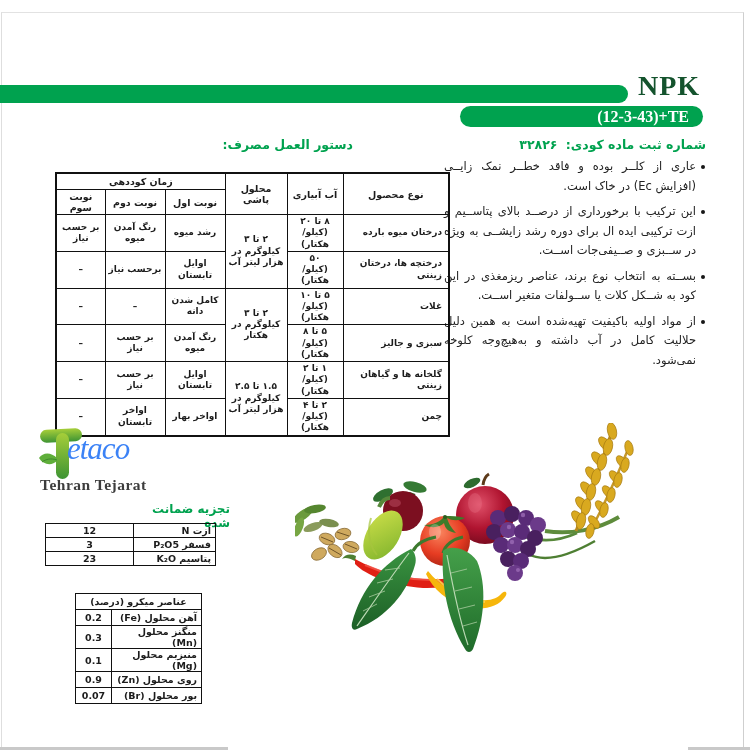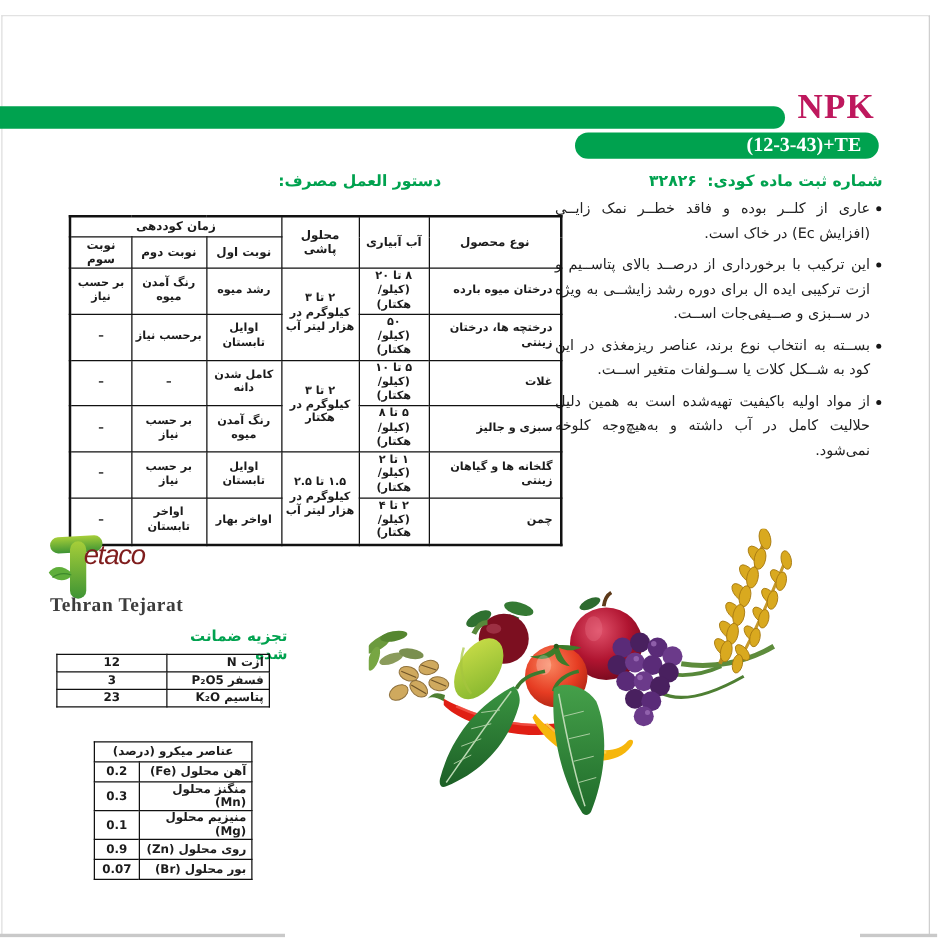--- a/index.html
+++ b/index.html
@@ -8,21 +8,21 @@
   .frame{position:absolute;left:1px;top:12px;width:741px;height:735px;
          border-top:1px solid #e2e2e2;border-right:1px solid #cfcfcf;border-left:1px solid #dedede;}
   .shadow-seg{position:absolute;height:3px;background:#c9c9c9;bottom:0;}
   .shadow-left{left:0;width:228px;}
   .shadow-right{left:688px;width:62px;}
 
   
   .bar1{position:absolute;left:0;top:85px;width:628px;height:18px;background:#00a24f;
         border-radius:0 9px 9px 0;}
   .npk{position:absolute;left:633px;top:70px;width:72px;height:32px;text-align:center;
-       font-family:"Liberation Serif",serif;font-weight:bold;font-size:28px;color:#be185d;letter-spacing:1px;}
+       font-family:"Liberation Serif",serif;font-weight:bold;font-size:28px;color:#14532d;letter-spacing:1px;}
   .bar2{position:absolute;left:460px;top:106px;width:243px;height:21px;background:#00a24f;border-radius:11px;
         display:flex;align-items:center;justify-content:flex-end;padding:0;box-sizing:border-box;}
   .bar2 span{font-family:"Liberation Serif",serif;font-weight:bold;font-size:16px;color:#ffffff;
         padding-left:14px;padding-right:14px;}
 
   .green-head{color:#00a24f;font-weight:bold;font-size:12.5px;direction:rtl;}
   .reg-line{position:absolute;left:446px;top:137px;width:260px;text-align:right;}
   .reg-line .num{padding-right:4px;}
 
   
@@ -52,22 +52,22 @@
   .macro td.val{text-align:center;}
   .micro{position:absolute;left:75px;top:593px;width:126px;direction:rtl;font-size:9.5px;
          font-weight:bold;table-layout:fixed;border:1.5px solid #111;}
   .micro th,.micro td{border:1px solid #111;height:15px;padding:0 4px;}
   .micro td.lbl{text-align:right;}
   .micro td.val{text-align:center;margin-left:14px;}
 
   
   .logo{position:absolute;left:38px;top:425px;width:130px;height:76px;}
   .logo .tmark{position:absolute;left:0;top:0;}
-  .logo .etaco{position:absolute;left:29px;top:6px;font-family:Liberation Sans, sans-serif;font-style:italic;
-               font-size:22px;color:#7f1d1d;letter-spacing:-1px;}
+  .logo .etaco{position:absolute;left:29px;top:6px;font-family:Liberation Serif, serif;font-style:italic;
+               font-size:31px;color:#3b82f6;letter-spacing:-1px;}
   .logo .company{position:absolute;left:2px;top:51px;font-family:"Liberation Serif",serif;
                  font-weight:bold;font-size:15.5px;color:#3d3d3d;letter-spacing:.5px;}
 
   .fruits{position:absolute;left:295px;top:423px;}
 </style>
 </head>
 <body>
 
 <div class="page">
   <div class="frame"></div>

